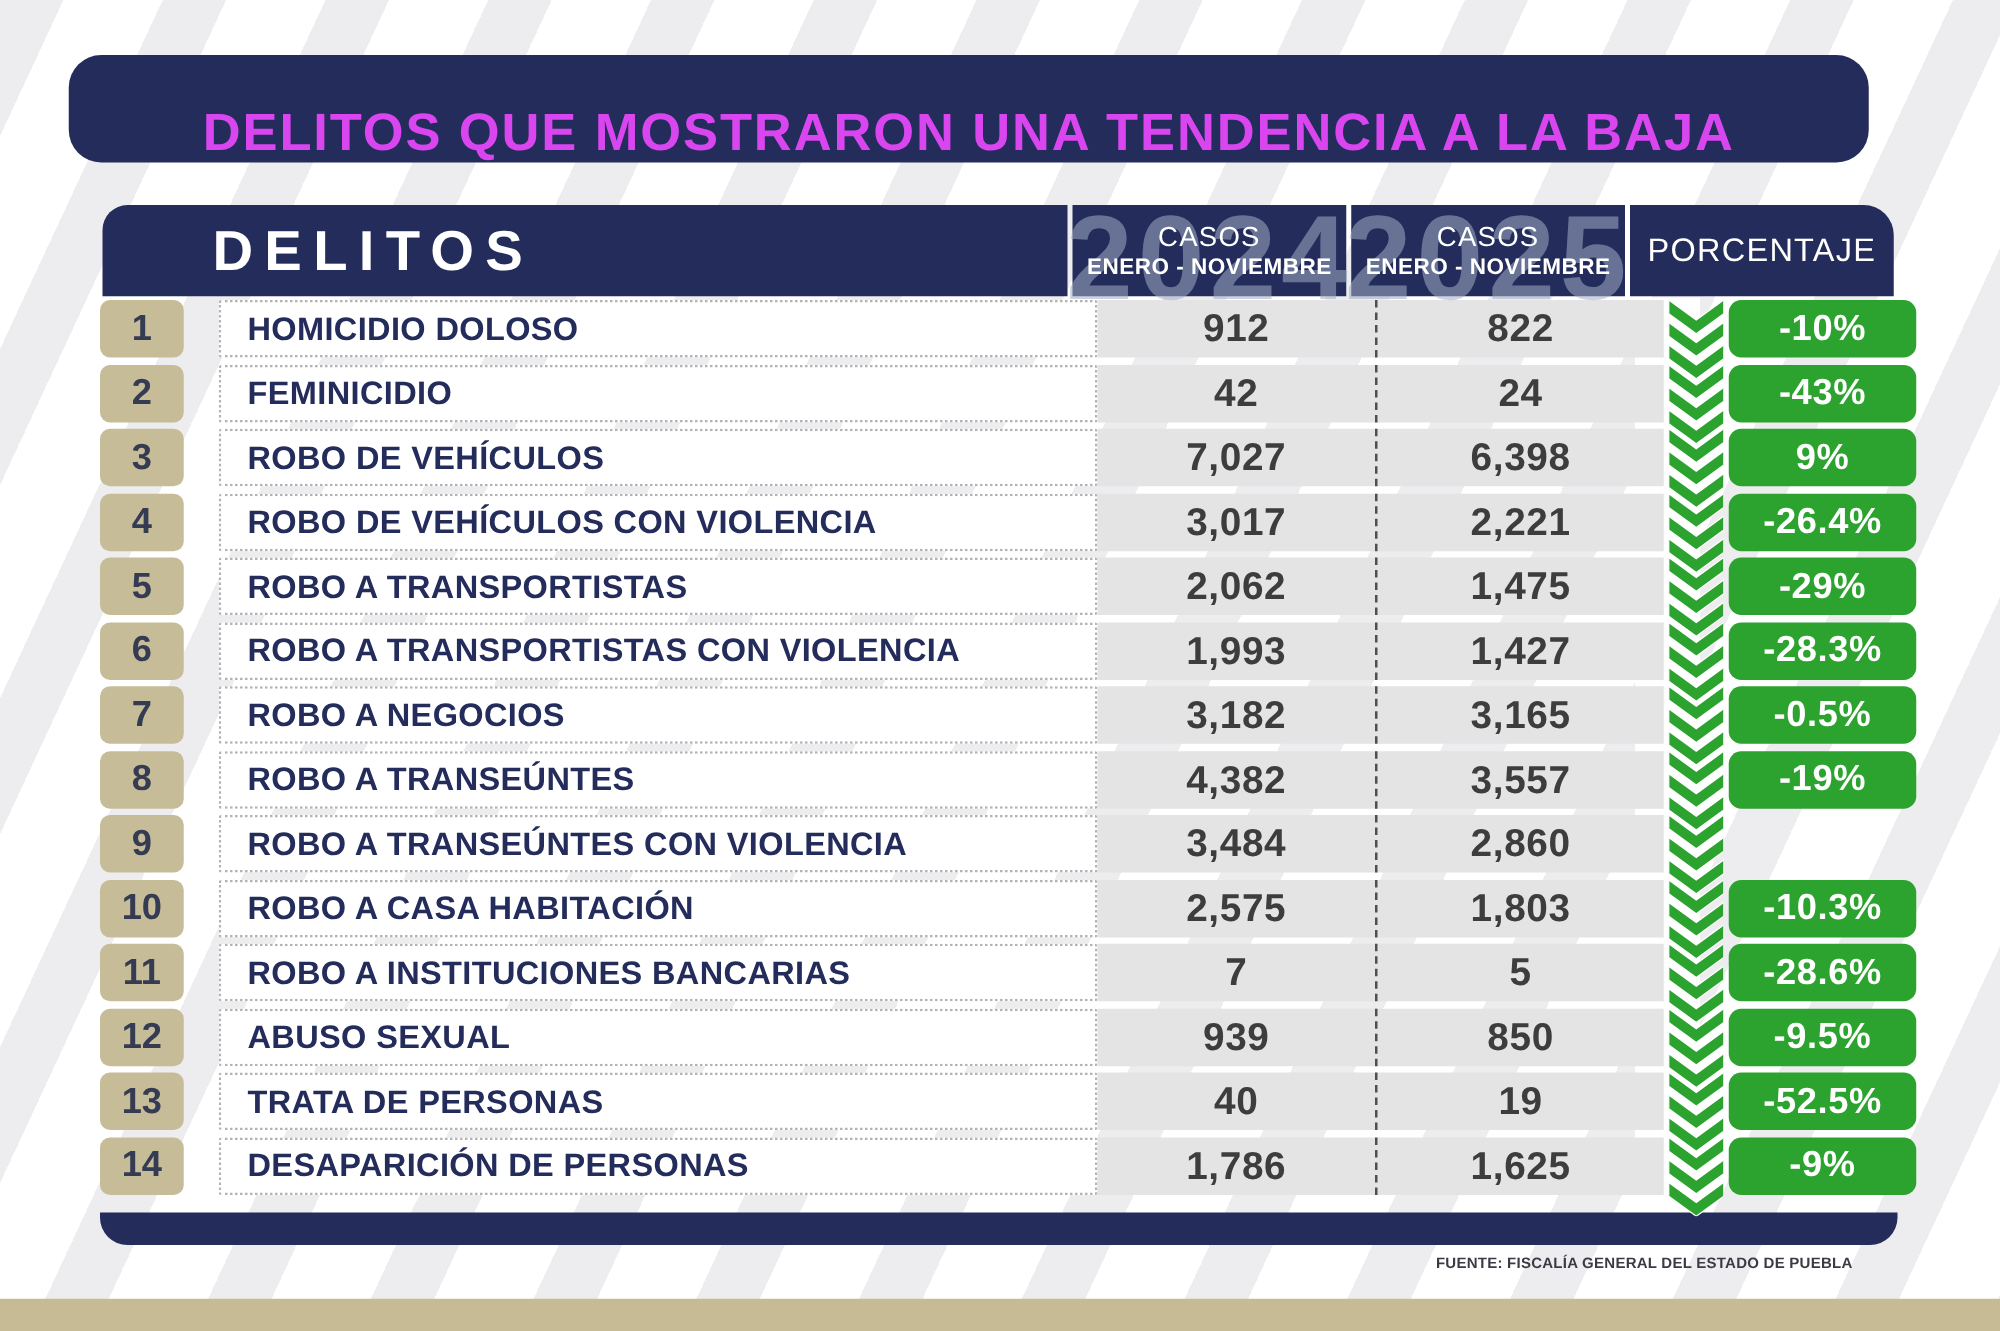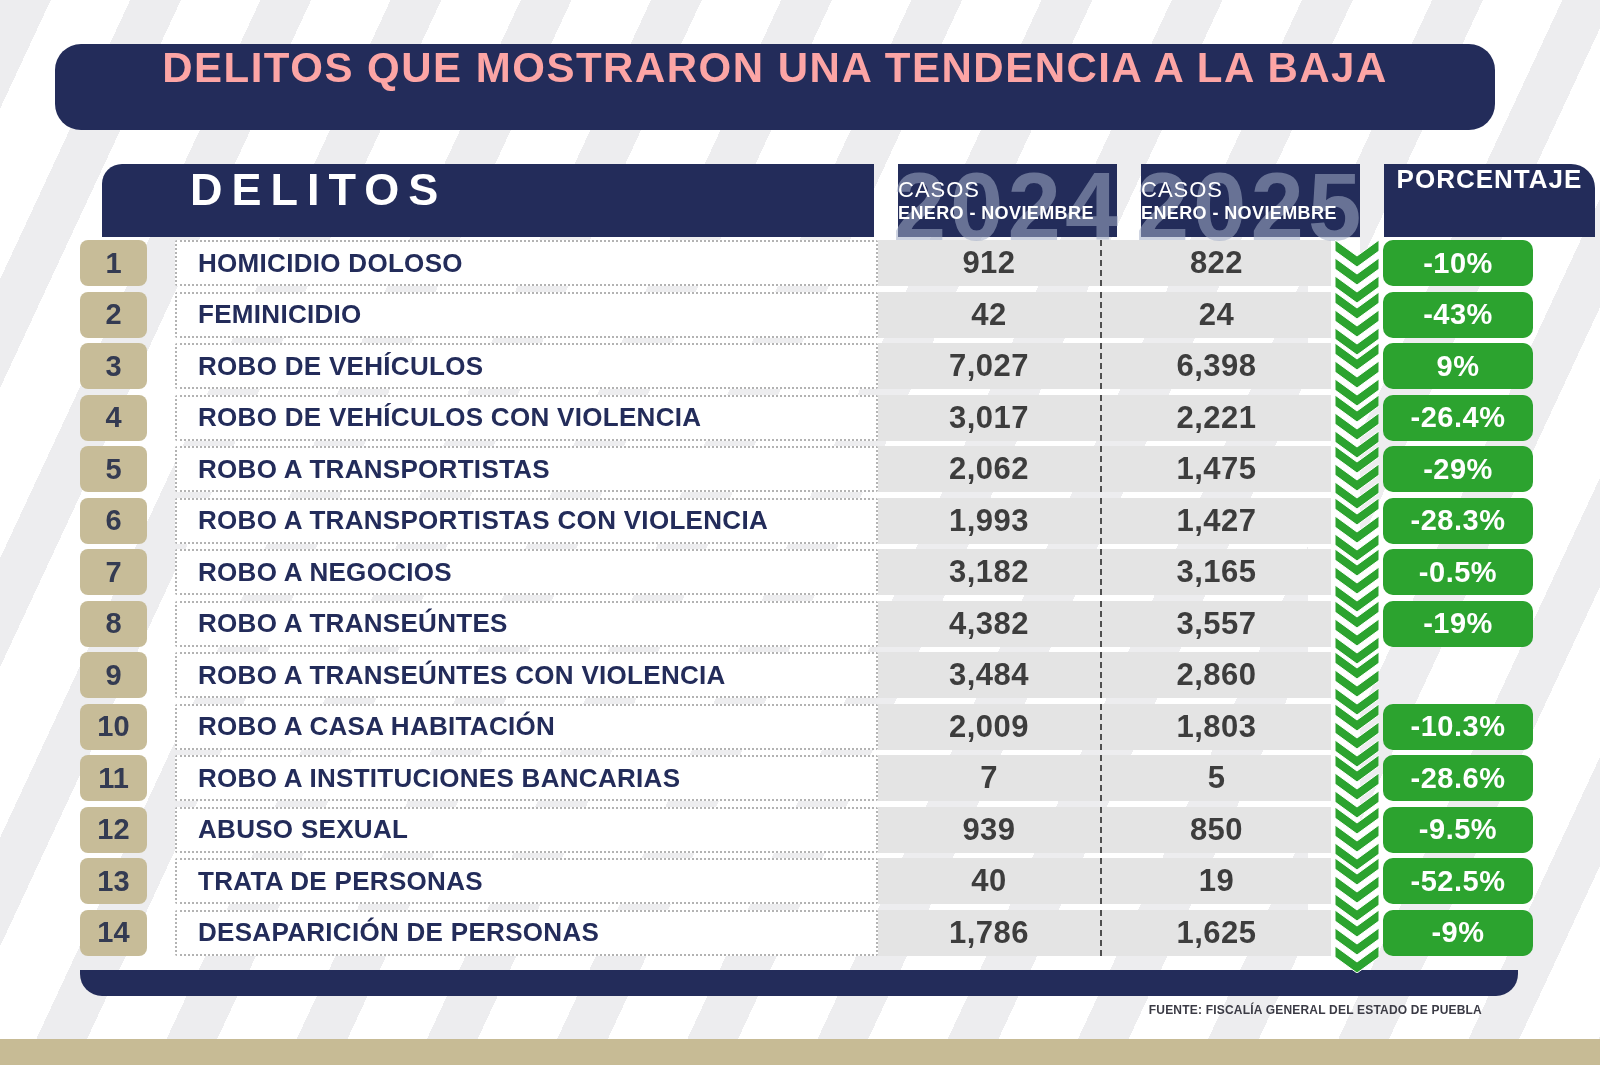--- a/index.html
+++ b/index.html
@@ -21,38 +21,37 @@
     overflow: hidden;
   }
 
   
   .title-bar {
     position: absolute;
     left: 55px; top: 44px;
     width: 1440px; height: 86px;
     background: #232C5A;
     border-radius: 26px;
-    display: flex; align-items: flex-start; justify-content: center;
-    color: #fca5a5;
+    display: flex; align-items: flex-end; justify-content: center;
+    color: #d946ef;
     font-size: 42px; font-weight: 800; letter-spacing: 1.5px;
   }
 
   
   .thead {
     position: absolute;
     left: 82px; top: 164px;
     height: 73px;
     display: flex; gap: 4px;
   }
   .th {
     background: #232C5A;
     color: #ffffff;
-    display: flex; align-items: flex-start;
+    display: flex; align-items: center;
     position: relative;
-    margin-left: 20px;
   }
   .th-delitos {
     width: 772px;
     border-top-left-radius: 20px;
     padding-left: 88px;
     font-size: 45px; font-weight: 800; letter-spacing: 9px;
   }
   .th-casos {
     width: 219px;
     flex-direction: column;
@@ -68,21 +67,21 @@
     font-size: 96px; font-weight: 800; letter-spacing: 4px;
     color: rgba(163, 173, 198, 0.55);
     z-index: 1;
     white-space: nowrap;
     pointer-events: none;
   }
   .th-pct {
     width: 211px;
     justify-content: center;
     border-top-right-radius: 24px;
-    font-size: 26px; font-weight: 700; letter-spacing: 1px;
+    font-size: 26px; font-weight: 400; letter-spacing: 1px;
   }
 
   
   .chevron-band {
     position: absolute;
     left: 1308px; top: 238px;
     width: 52px; height: 720px;
     background: #ffffff;
   }
 
@@ -364,21 +363,21 @@
             <path d="M0,36 L22,52 L44,36 L44,47 L22,63 L0,47 Z"></path>
           </g>
         </svg>
       </div>
     </div>
 
     <div class="row">
       <div class="num">10</div>
       <div class="name">ROBO A CASA HABITACIÓN</div>
       <div class="vals">
-        <div class="val v1">2,009</div>
+        <div class="val v1">2,575</div>
         <div class="val v2">1,803</div>
       </div>
       <div class="chev">
         <svg viewBox="0 0 44 63" xmlns="http://www.w3.org/2000/svg">
           <g fill="#2CA32F" stroke="#ffffff" stroke-width="1">
             <path d="M0,0 L22,16 L44,0 L44,11 L22,27 L0,11 Z"></path>
             <path d="M0,18 L22,34 L44,18 L44,29 L22,45 L0,29 Z"></path>
             <path d="M0,36 L22,52 L44,36 L44,47 L22,63 L0,47 Z"></path>
           </g>
         </svg>

